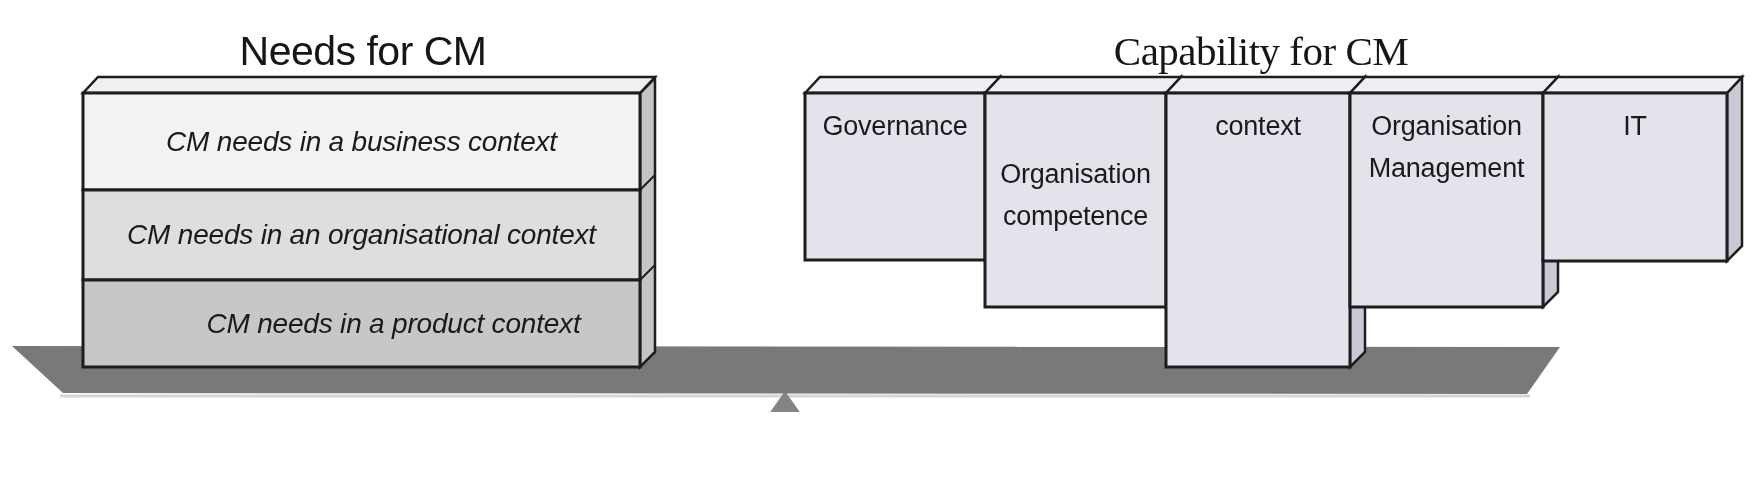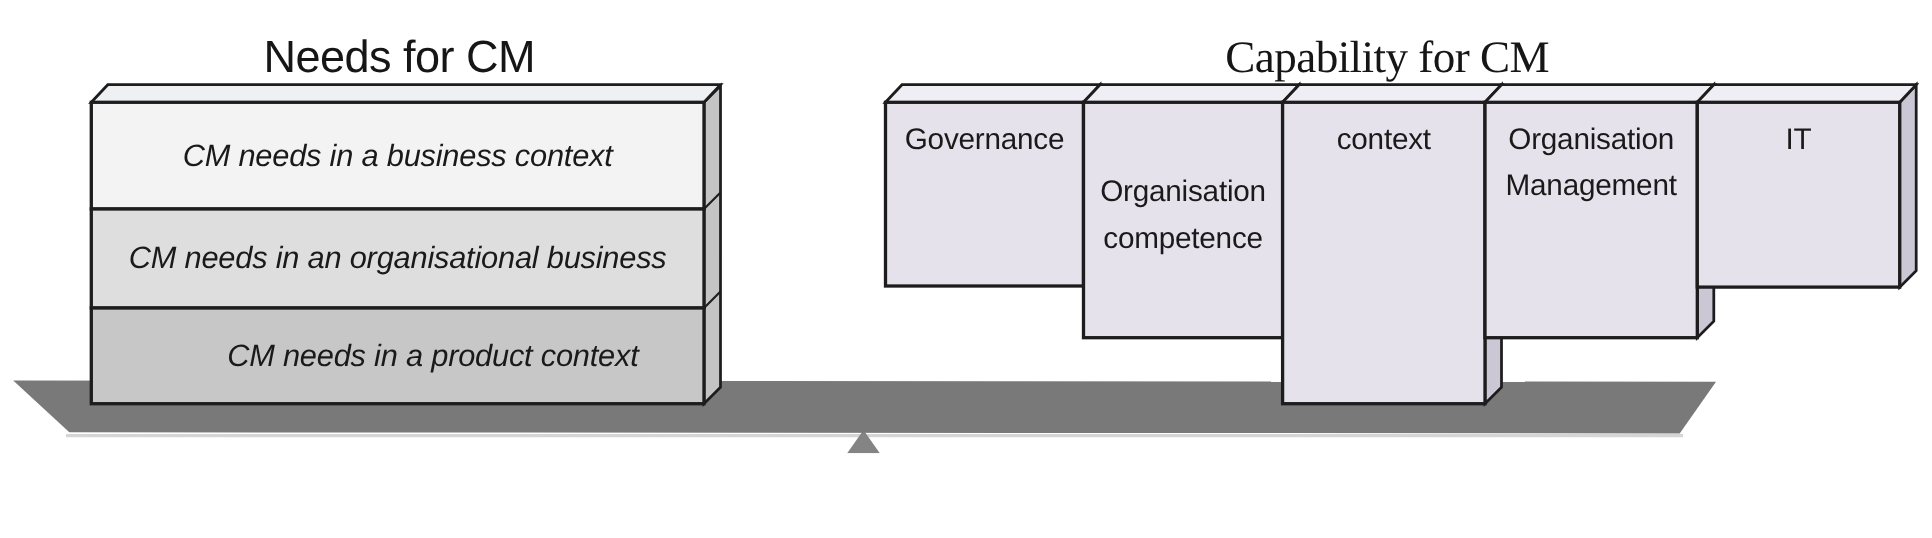--- a/index.html
+++ b/index.html
@@ -94,21 +94,21 @@
         <rect class="face" x="1543" y="93" width="184" height="168" fill="#e5e2eb"></rect>
       </g>
 
     </g>
   </svg>
 
   <div class="title title-left">Needs for CM</div>
   <div class="title title-right">Capability for CM</div>
 
   <div class="needs-label b1">CM needs in a business context</div>
-  <div class="needs-label b2">CM needs in an organisational business</div>
+  <div class="needs-label b2">CM needs in an organisational context</div>
   <div class="needs-label b3">CM needs in a product context</div>
 
   <div class="cap-label cap-g">
     <div>Governance</div>
     <div></div>
   </div>
   <div class="cap-label cap-o">
     <div>Organisation</div>
     <div>competence</div>
   </div>

